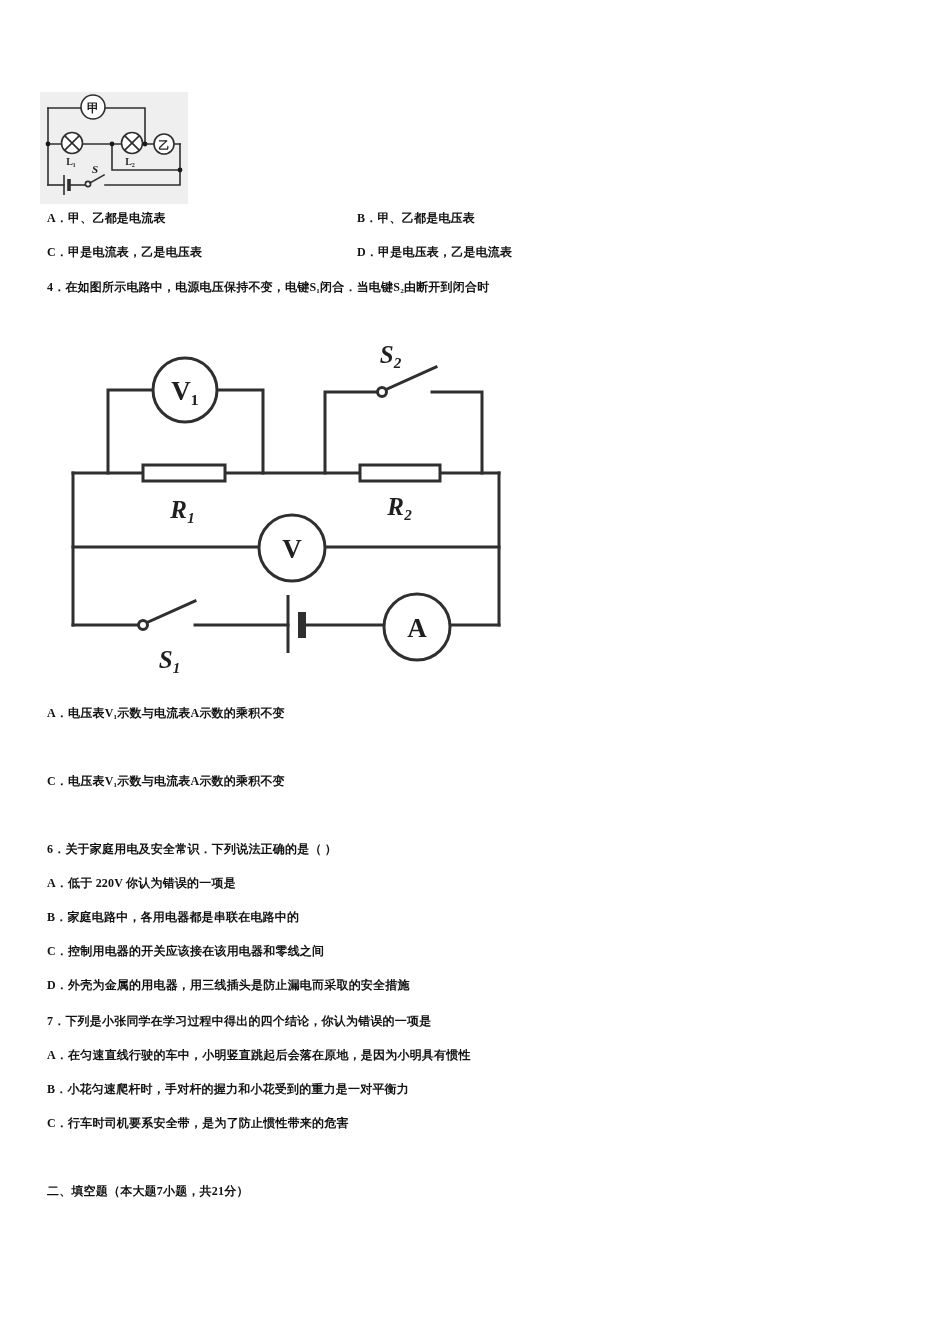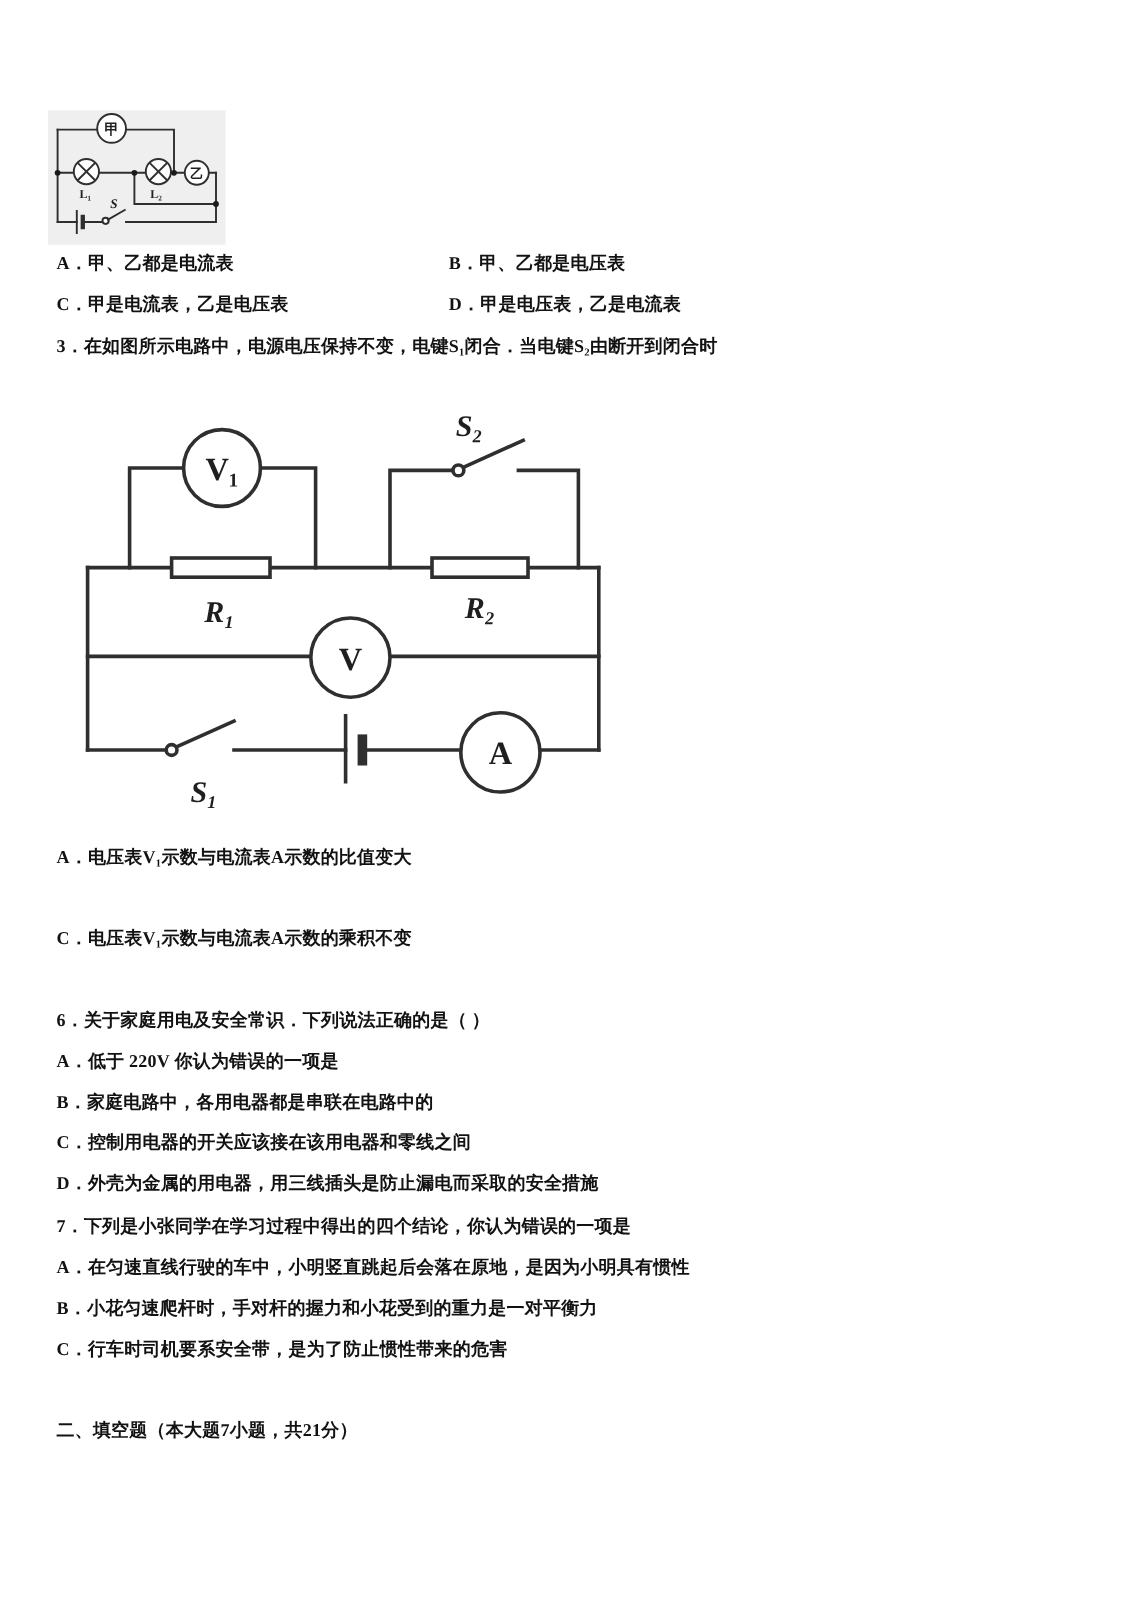--- a/index.html
+++ b/index.html
@@ -2,24 +2,24 @@
 <html><head>
 <meta charset="utf-8">
 <style>
   html,body { margin:0; padding:0; background:#fff; }
   .page {
     position:relative; width:950px; height:1344px; background:#ffffff;
     font-family:"Liberation Serif","DejaVu Serif",serif; color:#121212;
     overflow:hidden; margin:0 auto;
   }
   .line {
-    position:absolute; left:47px; font-size:15px; font-weight:700;
+    position:absolute; left:47px; font-size:12px; font-weight:700;
     line-height:1.25; white-space:nowrap; letter-spacing:0.2px;
   }
-  .col2 { left:374px; }
+  .col2 { left:357px; }
   .scan {
     position:absolute; left:40px; top:92px; width:148px; height:112px;
     background:#efefef;
   }
   .bigfig { position:absolute; left:60px; top:332px; width:452px; height:350px; }
   svg { display:block; }
   .cw  { stroke:#2f2f2f; stroke-width:3; fill:none; stroke-linecap:square; }
   .cws { stroke:#2f2f2f; stroke-width:1.6; fill:none; stroke-linecap:square; }
   .comp { fill:#ffffff; stroke:#2f2f2f; stroke-width:3; }
   .comps { fill:#ffffff; stroke:#2f2f2f; stroke-width:1.6; }
@@ -90,21 +90,21 @@
         <circle class="dot" cx="140" cy="78" r="2.4"></circle>
       </g>
     </svg>
   </div>
 
   <div class="line" style="top:211px">A．甲、乙都是电流表</div>
   <div class="line col2" style="top:211px">B．甲、乙都是电压表</div>
   <div class="line" style="top:245px">C．甲是电流表，乙是电压表</div>
   <div class="line col2" style="top:245px">D．甲是电压表，乙是电流表</div>
 
-  <div class="line" style="top:280px">3．在如图所示电路中，电源电压保持不变，电键S₁闭合．当电键S₂由断开到闭合时</div>
+  <div class="line" style="top:280px">4．在如图所示电路中，电源电压保持不变，电键S₁闭合．当电键S₂由断开到闭合时</div>
 
   <div class="bigfig">
     <svg width="452" height="350" viewBox="0 0 452 350">
 
       <g>
         <line class="cw" x1="13" y1="141" x2="439" y2="141"></line>
         <line class="cw" x1="13" y1="215" x2="439" y2="215"></line>
         <line class="cw" x1="13" y1="141" x2="13" y2="293"></line>
         <line class="cw" x1="439" y1="141" x2="439" y2="293"></line>
         <line class="cw" x1="13" y1="293" x2="79" y2="293"></line>
@@ -154,21 +154,21 @@
         <text class="clabel" x="232" y="226" font-size="27">V</text>
       </g>
 
       <g>
         <circle class="comp" cx="357" cy="295" r="33"></circle>
         <text class="clabel" x="357" y="305" font-size="27">A</text>
       </g>
     </svg>
   </div>
 
-  <div class="line" style="top:706px">A．电压表V₁示数与电流表A示数的比值变大</div>
+  <div class="line" style="top:706px">A．电压表V₁示数与电流表A示数的乘积不变</div>
   <div class="line" style="top:774px">C．电压表V₁示数与电流表A示数的乘积不变</div>
 
   <div class="line" style="top:842px">6．关于家庭用电及安全常识．下列说法正确的是（ ）</div>
   <div class="line" style="top:876px">A．低于 220V 你认为错误的一项是</div>
   <div class="line" style="top:910px">B．家庭电路中，各用电器都是串联在电路中的</div>
   <div class="line" style="top:944px">C．控制用电器的开关应该接在该用电器和零线之间</div>
   <div class="line" style="top:978px">D．外壳为金属的用电器，用三线插头是防止漏电而采取的安全措施</div>
 
   <div class="line" style="top:1014px">7．下列是小张同学在学习过程中得出的四个结论，你认为错误的一项是</div>
   <div class="line" style="top:1048px">A．在匀速直线行驶的车中，小明竖直跳起后会落在原地，是因为小明具有惯性</div>

